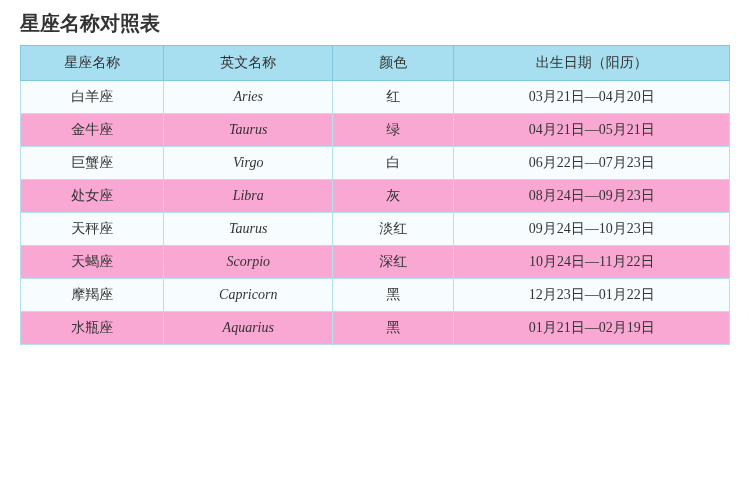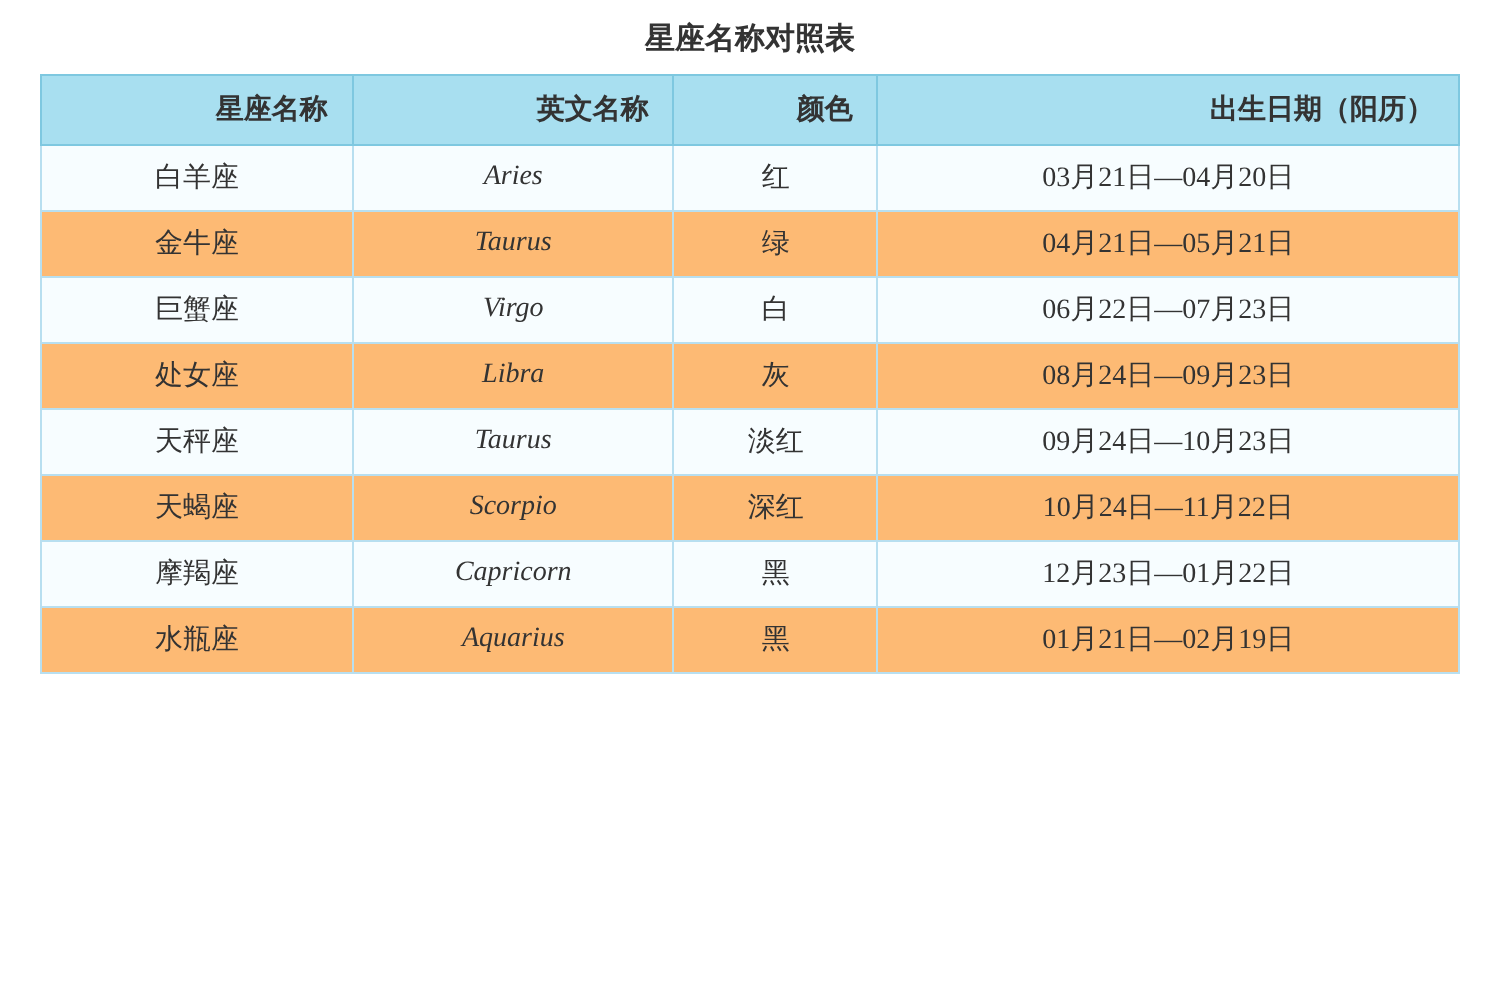--- a/index.html
+++ b/index.html
@@ -19,57 +19,57 @@
     }
 
     .page-container {
       width: 750px;
       min-height: 500px;
       background: #ffffff;
       padding: 10px 20px 20px 20px;
     }
 
     .page-title {
-      text-align: center;
-      font-size: 15px;
+      text-align: left;
+      font-size: 20px;
       color: #333;
       margin-bottom: 8px;
       font-weight: bold;
     }
 
     table {
       width: 100%;
       border-collapse: collapse;
       border: 1px solid #7ec8e0;
     }
 
     thead tr {
       background-color: #a8dff0;
     }
 
     thead th {
       border: 1px solid #7ec8e0;
       padding: 8px 12px;
-      text-align: right;
-      font-weight: bold;
+      text-align: center;
+      font-weight: normal;
       color: #333;
       font-size: 14px;
     }
 
     tbody tr {
-      background-color: #fdba74;
+      background-color: #f9a8d4;
     }
 
     tbody tr:nth-child(odd) {
       background-color: #f7fdff;
     }
 
     tbody td {
       border: 1px solid #b8dff0;
-      padding: 7px 12px;
+      padding: 7px 24px;
       text-align: center;
       color: #333;
       font-size: 14px;
     }
 
     tbody td:nth-child(1) {
       font-weight: normal;
     }
 
     tbody td:nth-child(2) {

